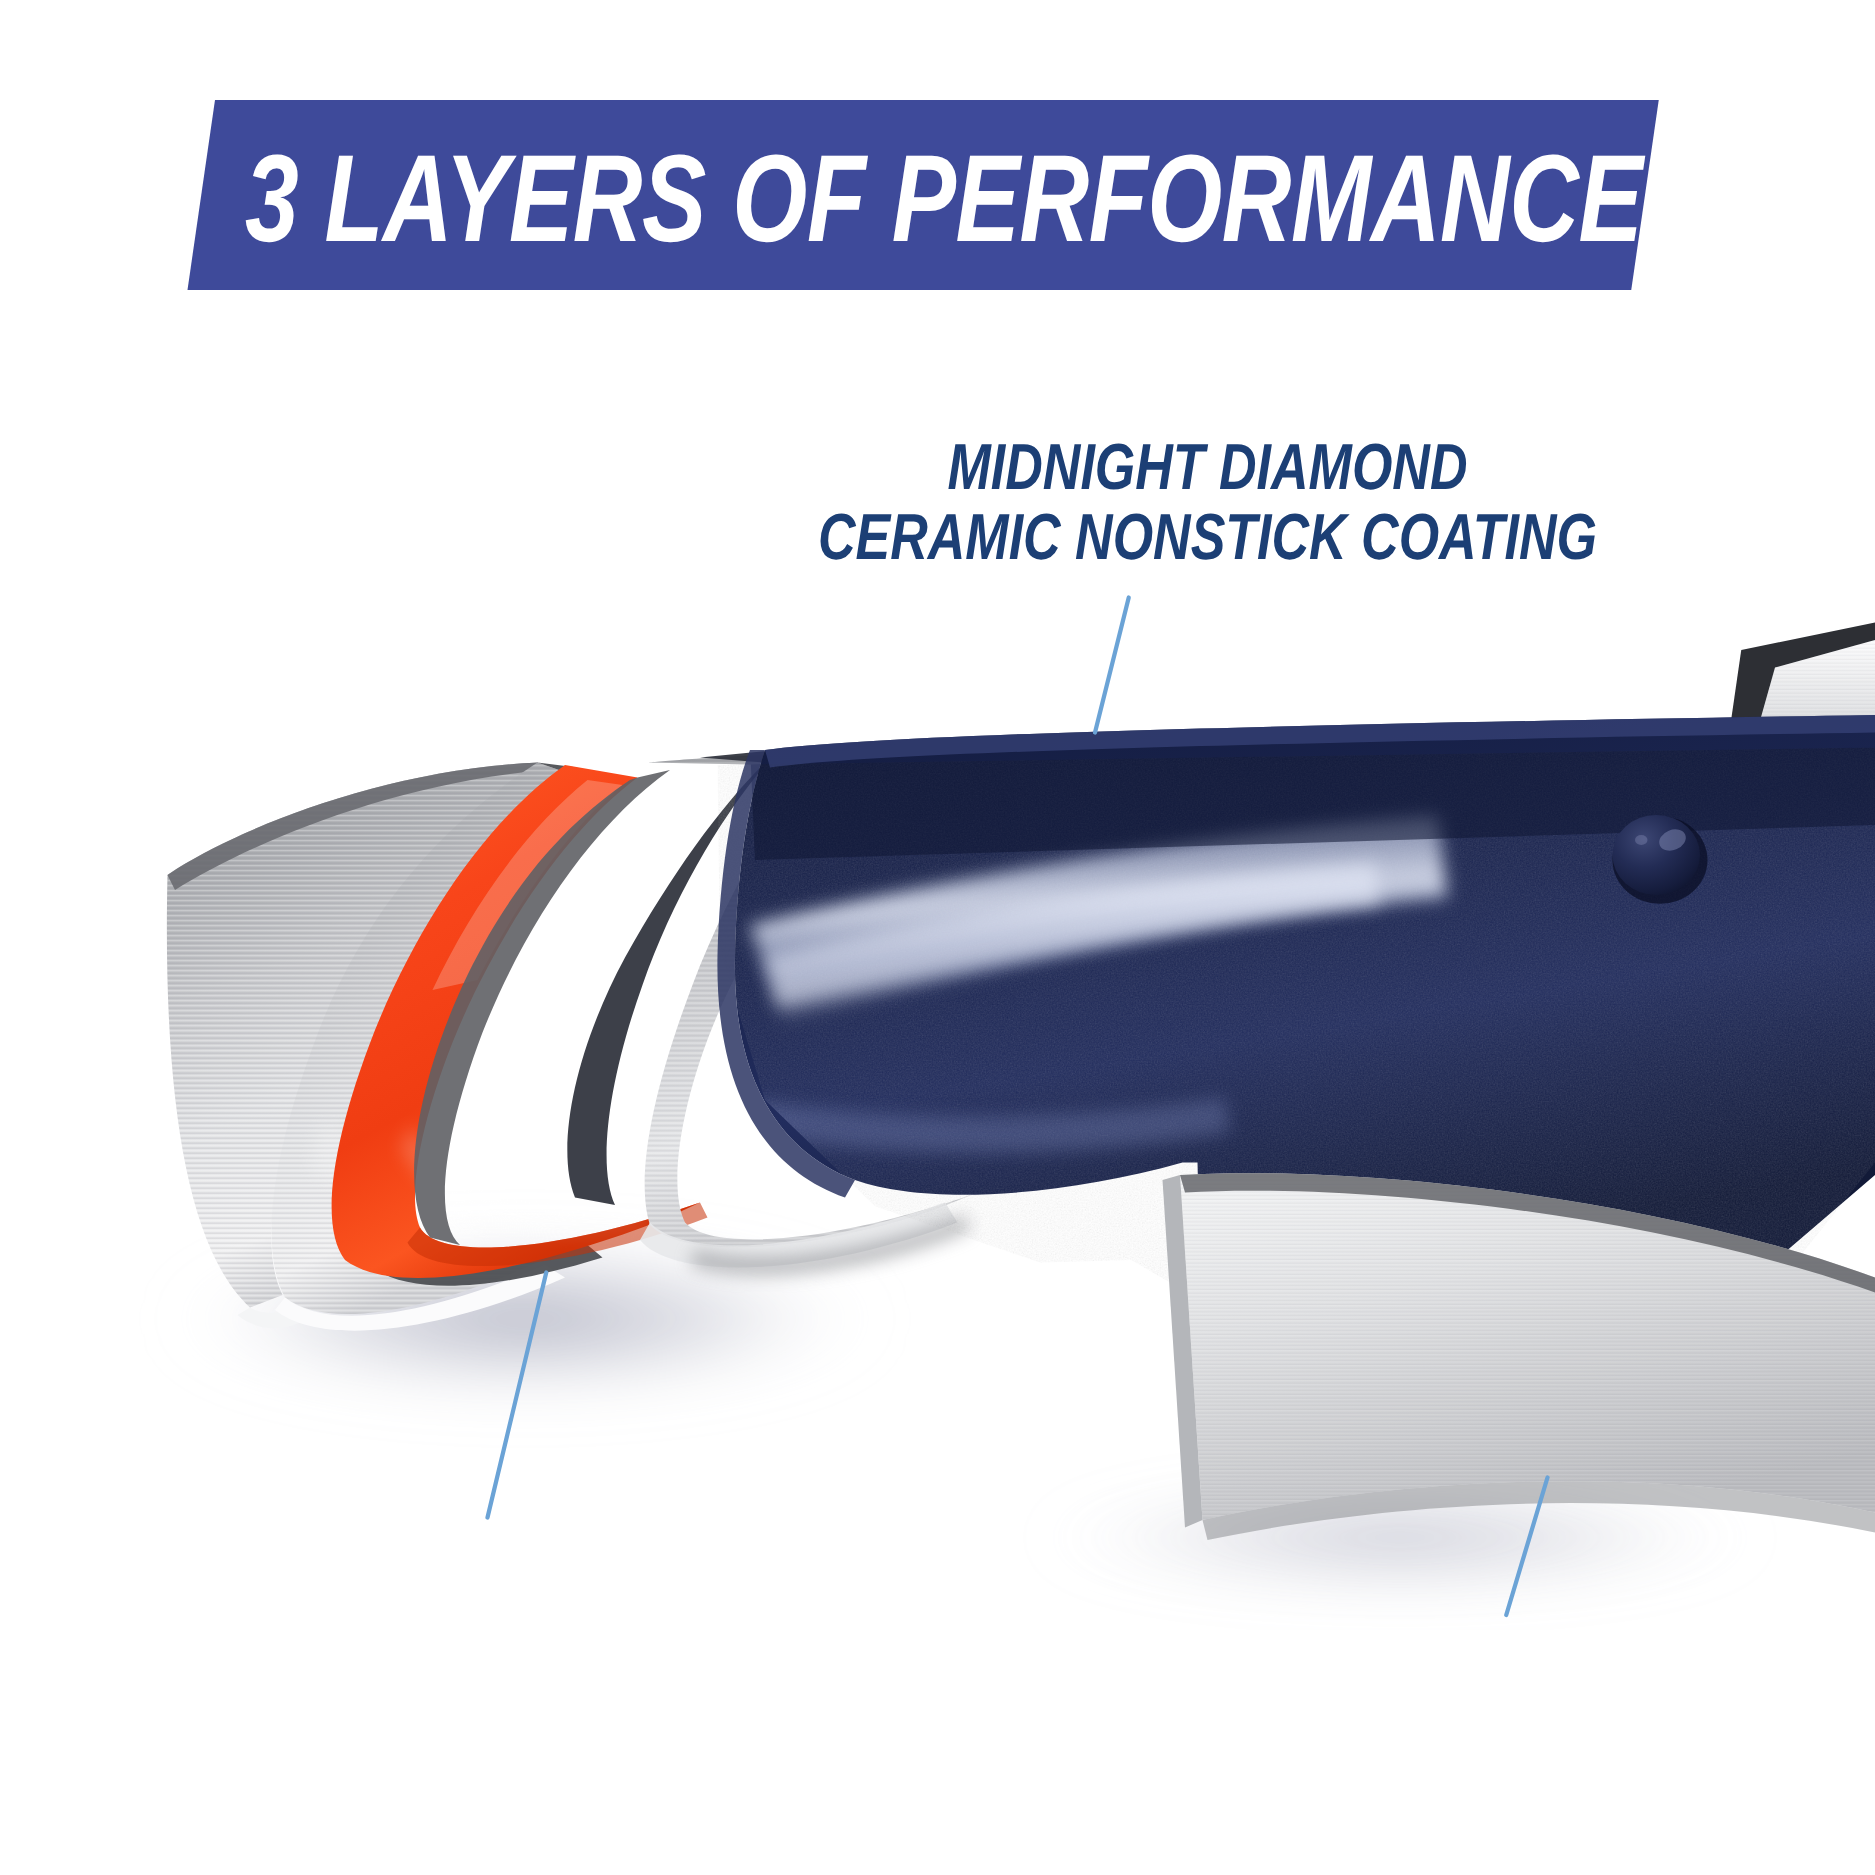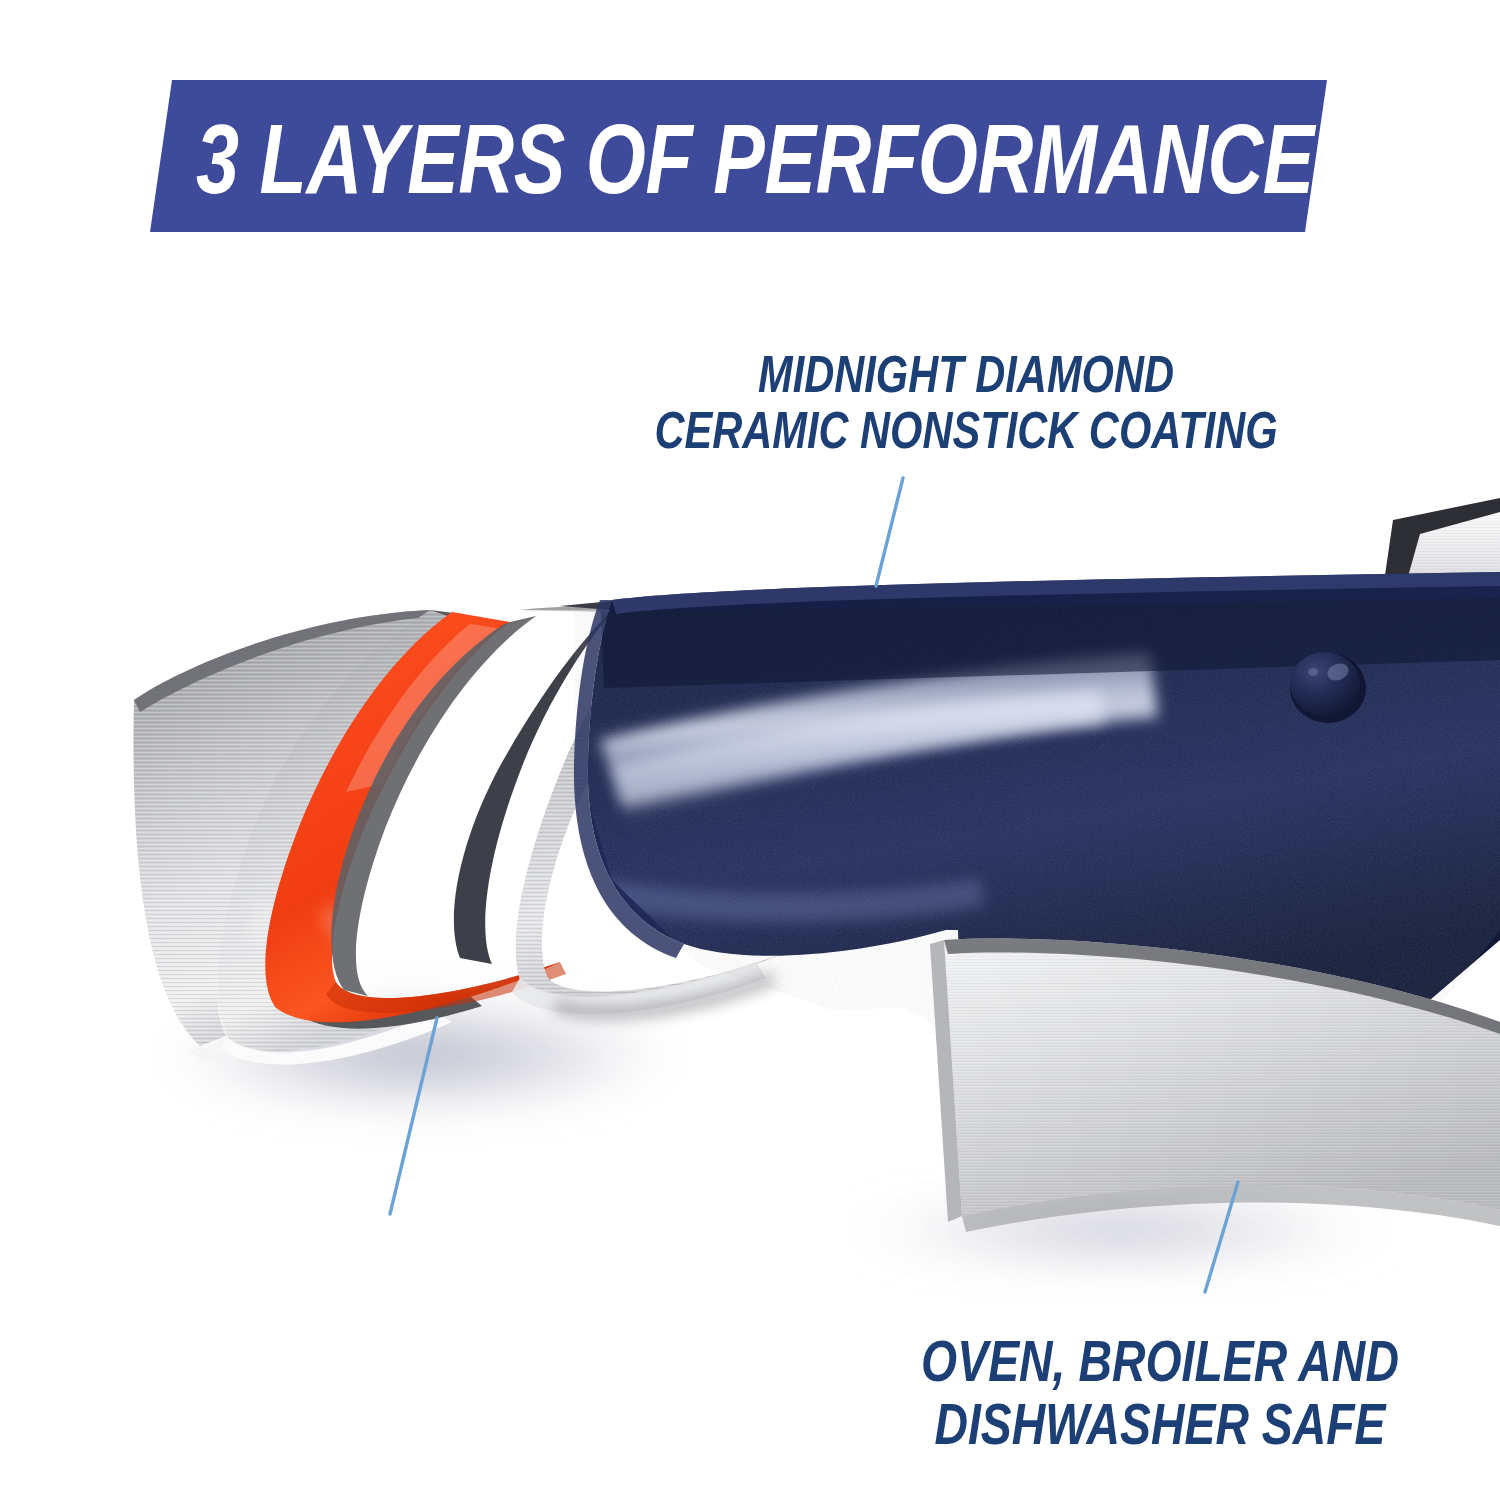--- a/index.html
+++ b/index.html
@@ -392,18 +392,14 @@
     </svg>
     <div class="banner-text">3 LAYERS OF PERFORMANCE</div>
   </div>
 
   <div class="label center" id="label-coating">
     <span class="ln">MIDNIGHT DIAMOND</span>
     <span class="ln">CERAMIC NONSTICK COATING</span>
   </div>
 
 
-  <div class="label center" id="label-safe">
-    <span class="ln">OVEN, BROILER AND</span>
-    <span class="ln">DISHWASHER SAFE</span>
-  </div>
 
 </div>
 
 </body></html>

